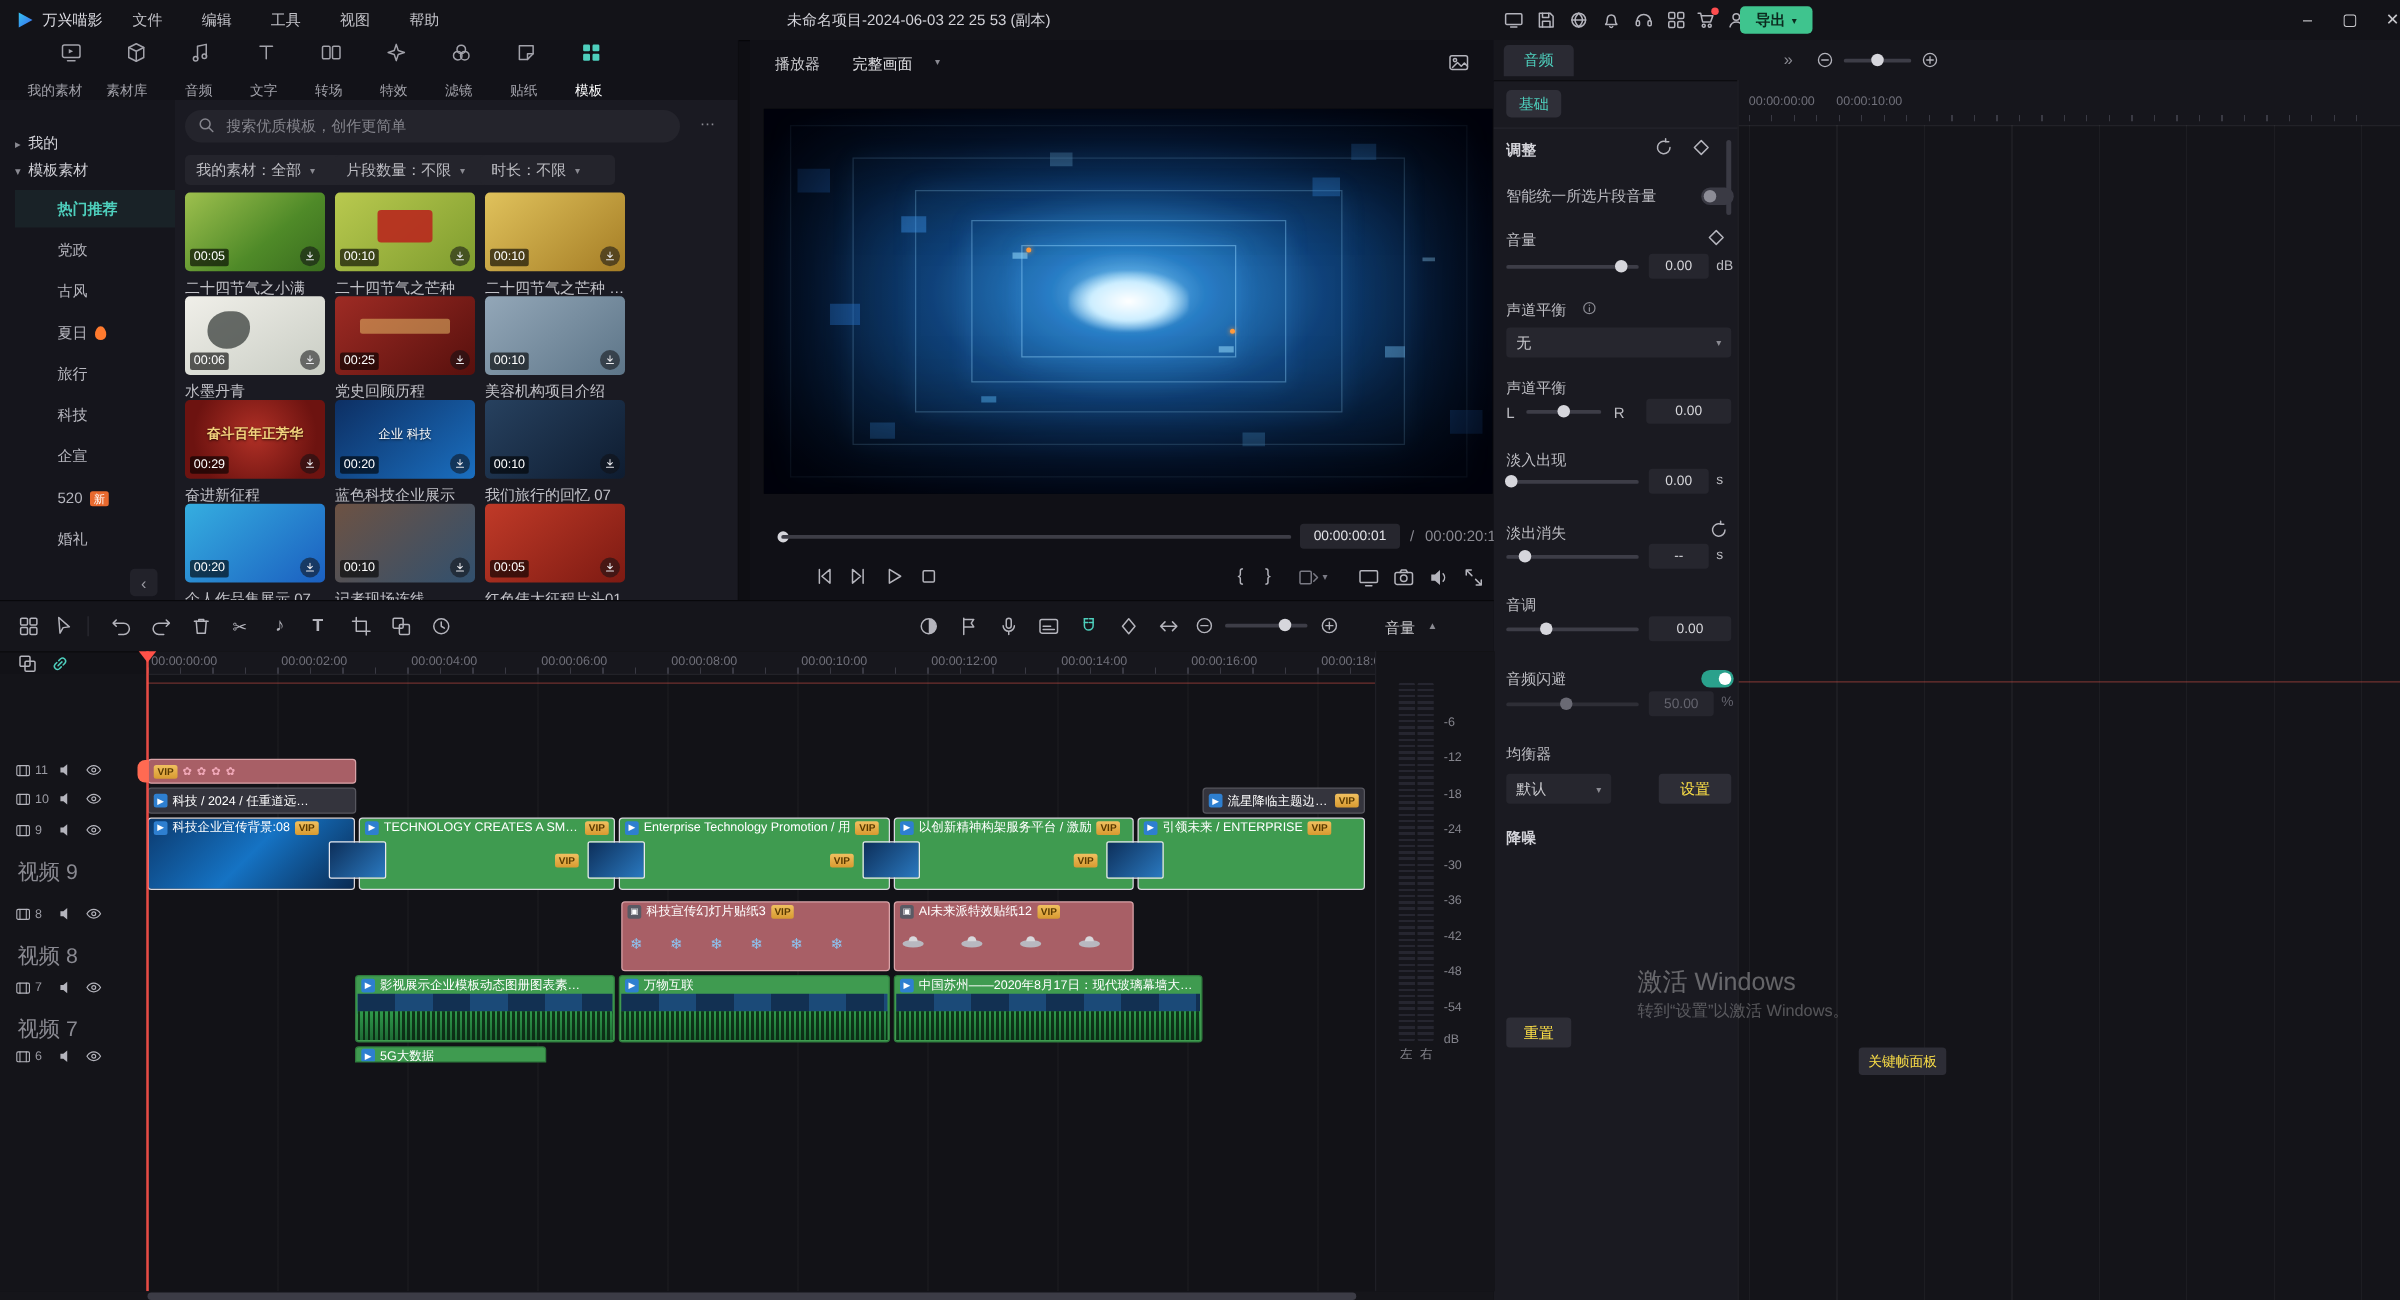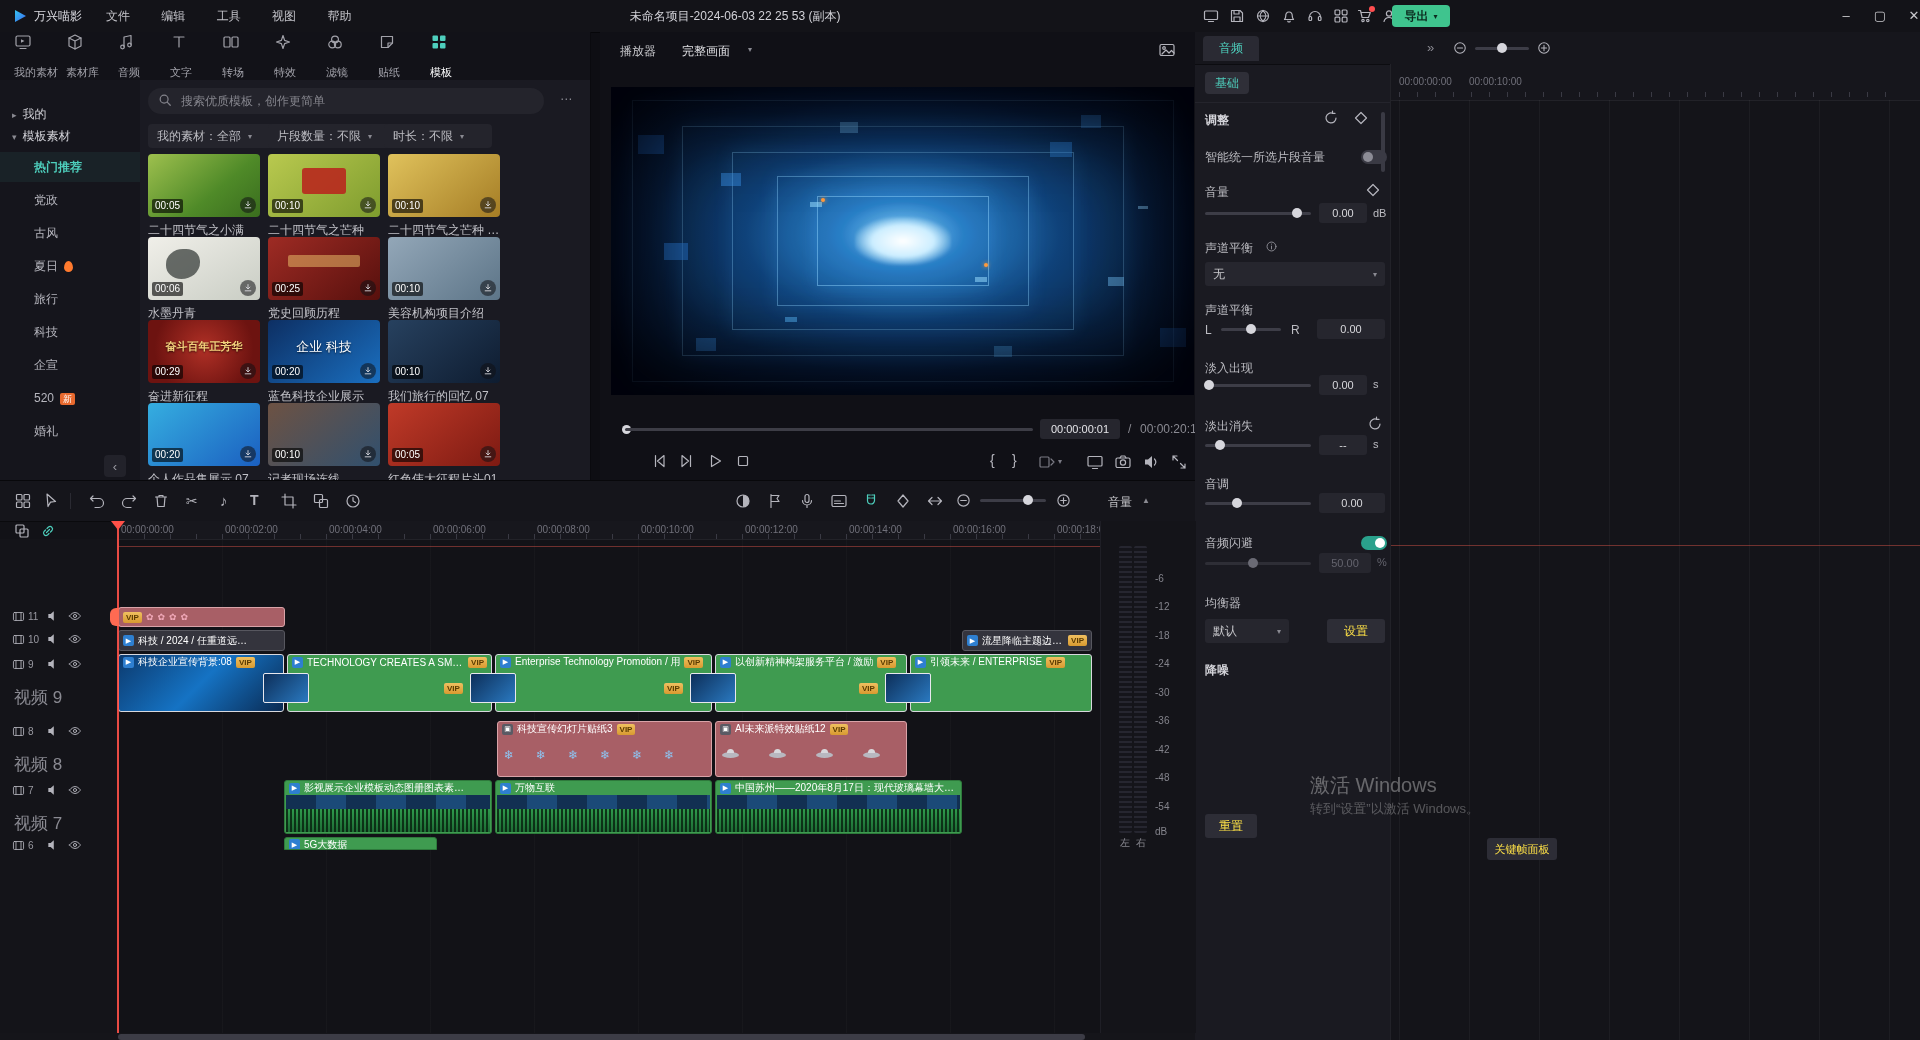--- a/index.html
+++ b/index.html
@@ -17,46 +17,46 @@
 .menu{display:inline-block;padding:0 14px;line-height:32px;color:#c2c2c8;cursor:default}
 .proj-title{position:absolute;left:560px;top:0;width:350px;line-height:32px;text-align:center;color:#d2d2d8}
 .export-btn{position:absolute;left:1392px;top:5px;width:58px;height:22px;background:#3fc48e;border-radius:4px;
   color:#0b2a1e;display:flex;align-items:center;justify-content:center;gap:5px;font-weight:bold}
 .winbtn{position:absolute;top:0;width:32px;height:32px;line-height:32px;text-align:center;color:#c8c8cc;font-size:13px}
 .dot{position:absolute;right:-2px;top:-2px;width:6px;height:6px;border-radius:50%;background:#ff4d4f}
 
 
 .media{position:absolute;left:0;top:32px;width:590px;height:448px;background:#17171e;border-right:1px solid #0a0a0e}
 .mtabs{position:absolute;left:0;top:0;width:590px;height:48px;background:#121218;display:flex;padding-left:14px;box-sizing:border-box}
-.mtab{width:52px;display:flex;flex-direction:column;align-items:flex-start;justify-content:center;gap:14px;color:#a2a2aa;font-size:11px}
+.mtab{width:52px;display:flex;flex-direction:column;align-items:flex-end;justify-content:center;gap:14px;color:#a2a2aa;font-size:11px}
 .mtab svg{stroke:#a2a2aa;fill:none;stroke-width:1.2;stroke-linecap:round;stroke-linejoin:round}
 .mtab.active{color:#fff}
 .mtab.active svg{stroke:none;fill:#4ecfbd}
 .msb{position:absolute;left:0;top:48px;width:140px;height:400px;background:#15151c;border-right:1px solid #0c0c10}
 .sbg{position:absolute;left:0;width:140px;height:28px;line-height:28px;padding-left:12px;box-sizing:border-box;color:#d0d0d6}
-.sbi{position:absolute;left:0;width:140px;height:30px;line-height:30px;padding-left:34px;box-sizing:border-box;color:#b6b6be}
+.sbi{position:absolute;left:12px;width:140px;height:30px;line-height:30px;padding-left:34px;box-sizing:border-box;color:#b6b6be}
 .sbi.active{color:#4ecfbd;background:rgba(78,207,189,.07);font-weight:bold}
 .caret{color:#8a8a92;font-size:9px;margin-right:6px}
 .flame{display:inline-block;width:9px;height:11px;margin-left:6px;background:#ff7a2e;border-radius:50% 50% 50% 50%/62% 62% 38% 38%;vertical-align:middle}
 .badge-new{display:inline-block;margin-left:6px;background:#e8692e;color:#fff;font-size:9px;line-height:12px;padding:0 3px;border-radius:2px;vertical-align:middle}
 .collapse-btn{position:absolute;left:104px;top:375px;width:22px;height:22px;background:#22222a;border-radius:4px;
   color:#9a9aa2;display:flex;align-items:center;justify-content:center;font-size:13px}
 .mc{position:absolute;left:140px;top:48px;width:450px;height:400px;background:#1a1a22}
 .search{position:absolute;left:8px;top:8px;width:396px;height:26px;background:#24242c;border-radius:13px;display:flex;align-items:center;padding:0 10px;gap:7px;box-sizing:border-box}
 .search input{flex:1;background:transparent;border:none;outline:none;color:#c8c8cc;font-size:12px;font-family:inherit}
 .search input::placeholder{color:#84848c}
 .pill{position:absolute;top:44px;height:24px;background:#24242c;border-radius:4px;display:flex;align-items:center;padding:0 9px;gap:7px;color:#bcbcc2}
 .pill .cv{font-size:8px;color:#8a8a92}
 .tcard{position:absolute;width:114px}
 .thumb{width:112px;height:63px;border-radius:4px;position:relative;overflow:hidden}
 .dur{position:absolute;left:4px;bottom:4px;background:rgba(0,0,0,.62);border-radius:2px;padding:0 3px;font-size:10px;color:#fff;line-height:14px}
 .dl{position:absolute;right:4px;bottom:4px;width:16px;height:16px;border-radius:50%;background:rgba(16,16,20,.55);display:flex;align-items:center;justify-content:center;color:#e8e8ec}
 .dl svg{stroke:currentColor;fill:none;stroke-width:1.3;stroke-linecap:round}
 .tname{margin-top:5px;font-size:12px;color:#c2c2c8;white-space:nowrap;overflow:hidden;text-overflow:ellipsis;width:112px}
-.tov{position:absolute;left:0;right:0;top:0;bottom:10px;display:flex;align-items:center;justify-content:center;font-size:13px;color:#fff;text-shadow:0 1px 2px rgba(0,0,0,.7)}
+.tov{position:absolute;left:0;right:0;top:0;bottom:10px;display:flex;align-items:center;justify-content:center;font-size:10px;color:#fff;text-shadow:0 1px 2px rgba(0,0,0,.7)}
 .tov.gold{color:#f2d27c;font-size:11px;font-weight:bold}
 .th0{background:linear-gradient(140deg,#9ec04e,#4f8a28 60%,#3a6d1e)}
 .th1{background:linear-gradient(140deg,#b9c94f,#7e9c2e)}
 .th1::after{content:"";position:absolute;left:34px;top:14px;width:44px;height:26px;background:#b8281e;border-radius:3px;opacity:.9}
 .th2{background:linear-gradient(140deg,#e0c25c,#a57d25)}
 .th3{background:linear-gradient(150deg,#f0efe9,#c9cdc4)}
 .th3::after{content:"";position:absolute;left:18px;top:12px;width:34px;height:30px;background:#3a3f3c;border-radius:50% 40% 55% 45%;opacity:.75}
 .th4{background:linear-gradient(140deg,#9e2b24,#57100d)}
 .th4::after{content:"";position:absolute;left:20px;top:18px;width:72px;height:12px;background:rgba(240,200,110,.5);border-radius:2px}
 .th5{background:linear-gradient(140deg,#93a7b8,#5d7588)}

